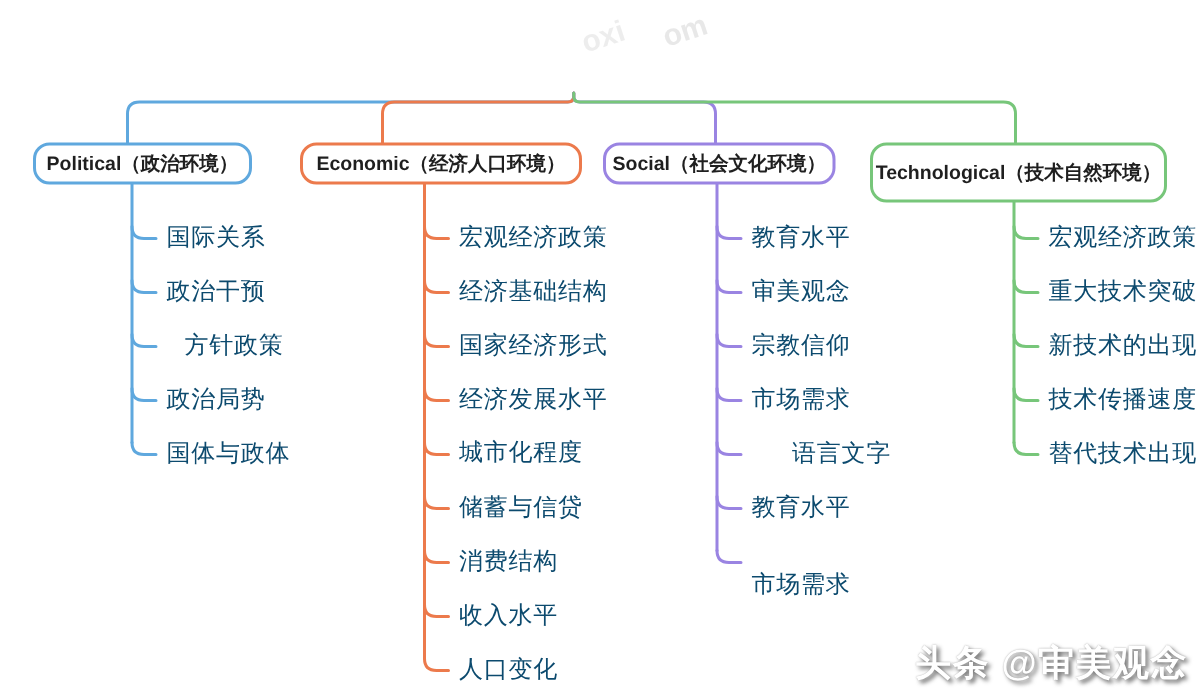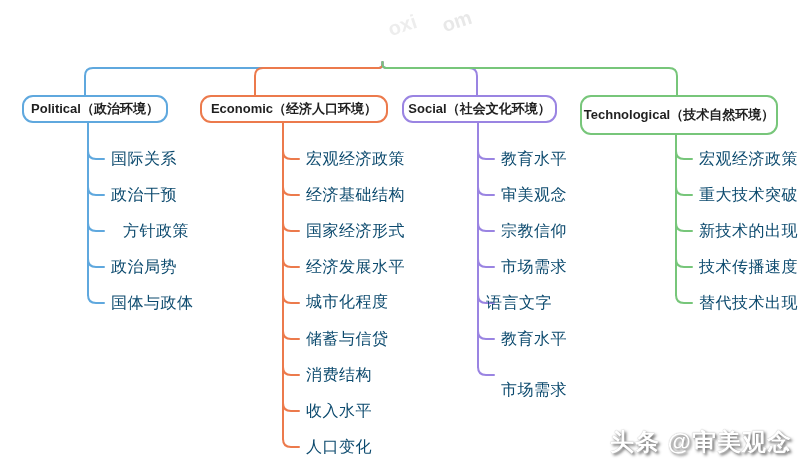--- a/index.html
+++ b/index.html
@@ -88,21 +88,21 @@
       <div class="child-label" style="left: 306px; top: 302px; text-align: center;">城市化程度</div>
       <div class="child-label" style="left: 306px; top: 339px;">储蓄与信贷</div>
       <div class="child-label" style="left: 306px; top: 375px;">消费结构</div>
       <div class="child-label" style="left: 306px; top: 411px;">收入水平</div>
       <div class="child-label" style="left: 306px; top: 447px;">人口变化</div>
       <div class="node branch-box" style="left: 402px; top: 95px; width: 155px; height: 28px; border-color: rgb(154, 132, 226);">Social（社会文化环境）</div>
       <div class="child-label" style="left: 501px; top: 159px;">教育水平</div>
       <div class="child-label" style="left: 501px; top: 195px;">审美观念</div>
       <div class="child-label" style="left: 501px; top: 231px;">宗教信仰</div>
       <div class="child-label" style="left: 501px; top: 267px;">市场需求</div>
-      <div class="child-label" style="left: 486px; top: 303px; text-align: center;">语言文字</div>
+      <div class="child-label" style="left: 528px; top: 303px; text-align: center;">语言文字</div>
       <div class="child-label" style="left: 501px; top: 339px;">教育水平</div>
       <div class="child-label" style="left: 501px; top: 390px;">市场需求</div>
       <div class="node branch-box" style="left: 580px; top: 95px; width: 198px; height: 40px; border-color: rgb(119, 198, 122);">Technological（技术自然环境）</div>
       <div class="child-label" style="left: 699px; top: 159px;">宏观经济政策</div>
       <div class="child-label" style="left: 699px; top: 195px;">重大技术突破</div>
       <div class="child-label" style="left: 699px; top: 231px;">新技术的出现</div>
       <div class="child-label" style="left: 699px; top: 267px;">技术传播速度</div>
       <div class="child-label" style="left: 699px; top: 303px;">替代技术出现</div>
     </div>
 

